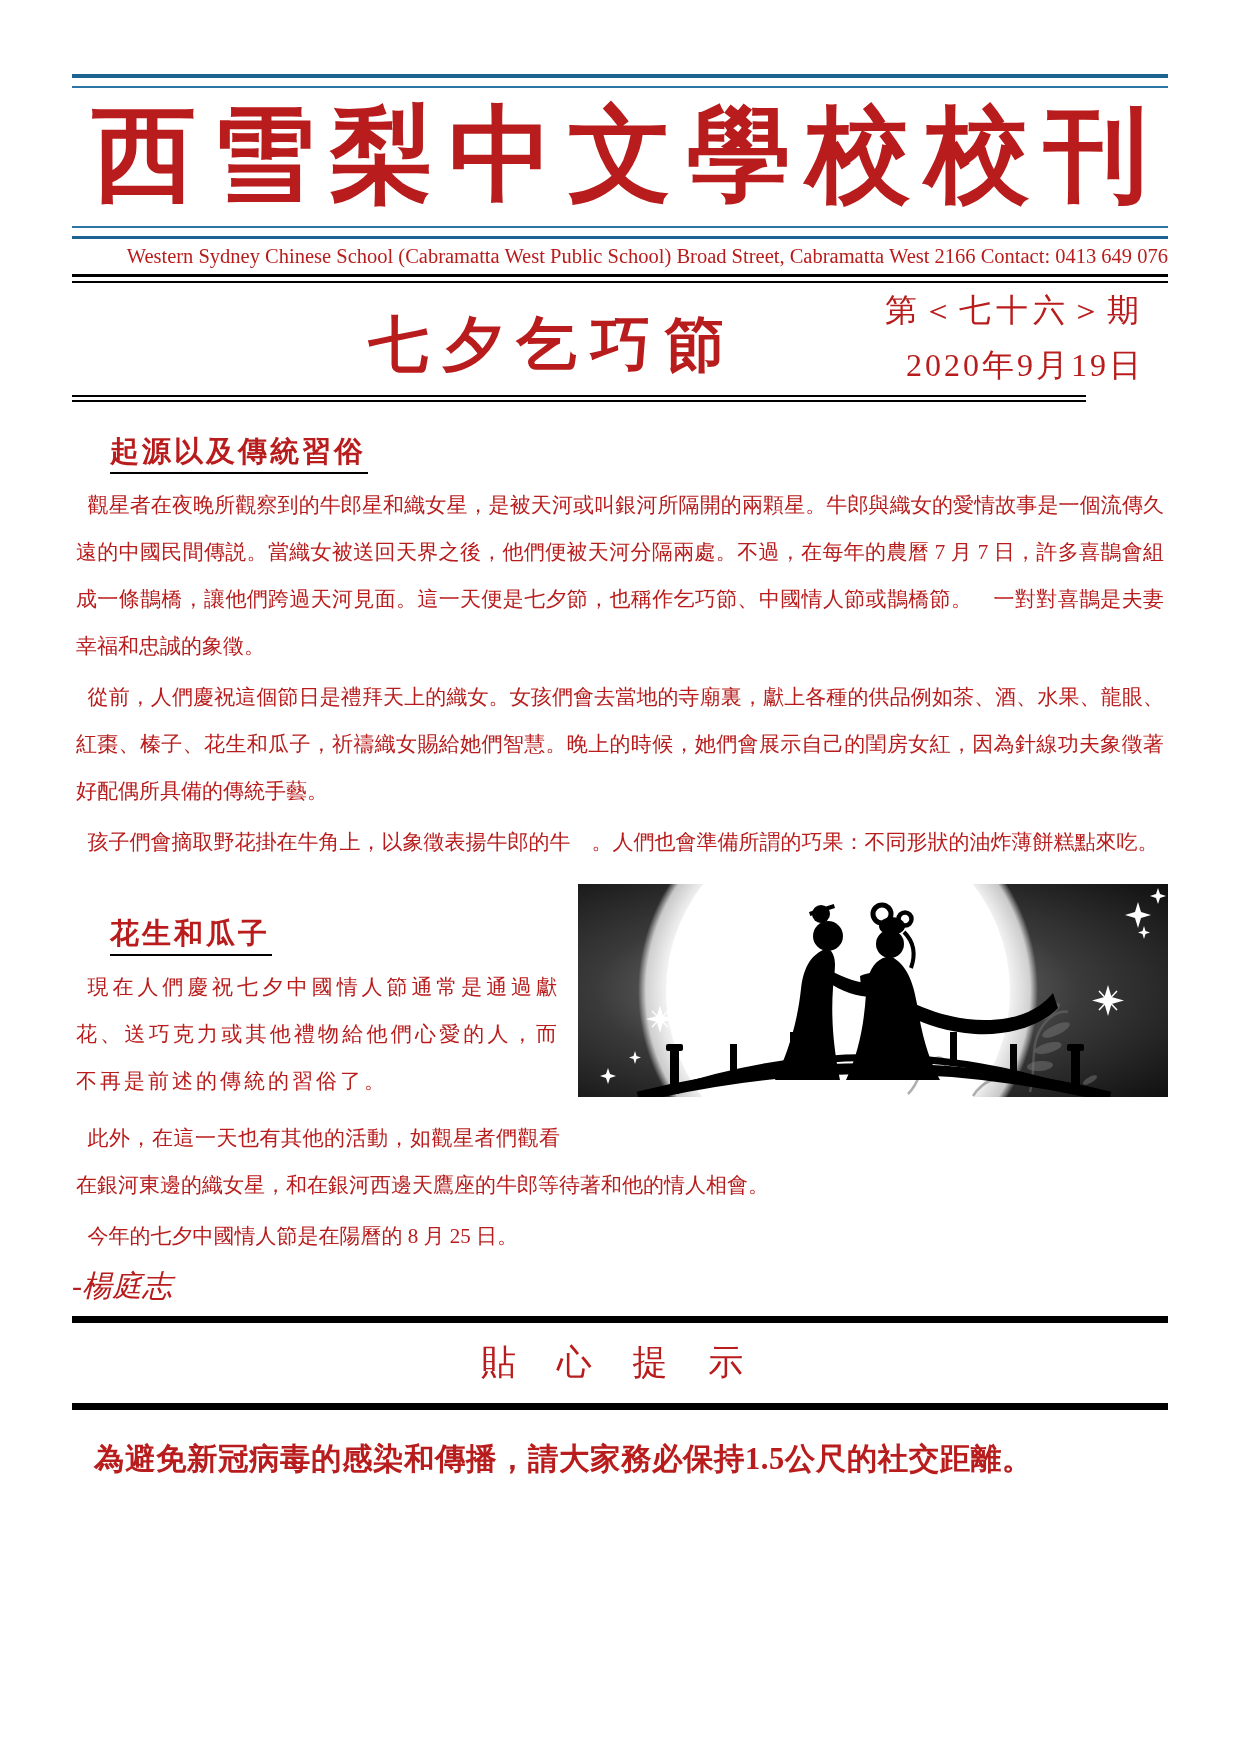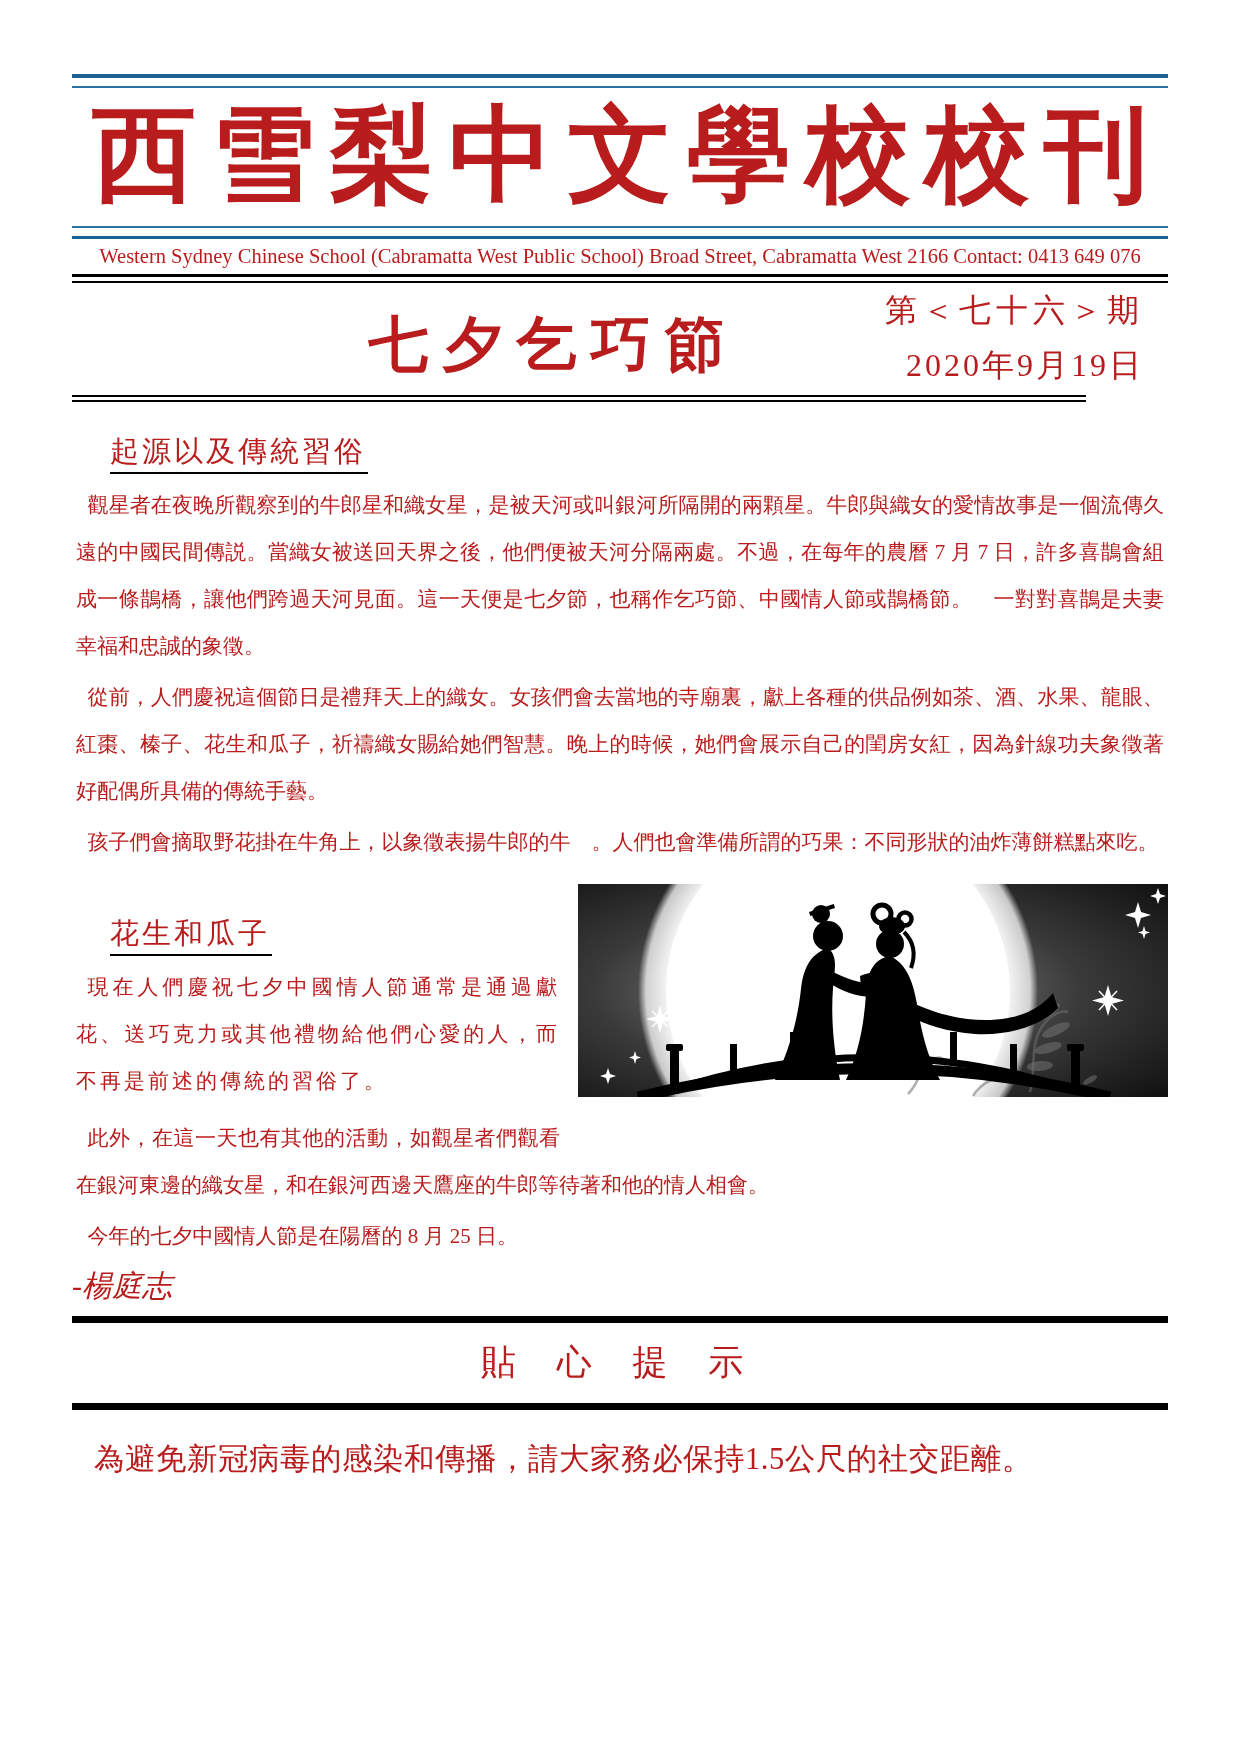--- a/index.html
+++ b/index.html
@@ -29,21 +29,21 @@
     text-align:center;
     font-size:104px;
     font-weight:900;
     line-height:118px;
     letter-spacing:15px;
     margin-right:-15px;
     margin-top:8px;
     white-space:nowrap;
   }
   .masthead-subtitle {
-    text-align:center;
+    text-align:right;
     font-size:20.5px;
     line-height:26px;
     margin-top:4px;
     letter-spacing:0px;
     white-space:nowrap;
   }
 
   
   .issue-row { display:flex; align-items:flex-end; margin-top:4px; height:106px; }
   .issue-title {
@@ -54,21 +54,21 @@
     font-weight:bold;
     letter-spacing:14px;
     line-height:96px;
     white-space:nowrap;
   }
   .issue-meta { text-align:right; padding-right:24px; padding-top:4px; font-size:32px; line-height:55px; white-space:nowrap; }
   .issue-number { letter-spacing:5px; }
   .issue-date { letter-spacing:3px; }
 
   
-  .sec-heading { margin:30px 0 10px 38px; font-size:29px; font-weight:normal; }
+  .sec-heading { margin:30px 0 10px 38px; font-size:29px; font-weight:bold; }
   .sec-heading span { border-bottom:2.5px solid #000; padding:0 2px 5px 0; letter-spacing:3px; }
   .body-p {
     margin:4px;
     font-size:21px;
     line-height:47px;
     text-align:justify;
     text-indent:0.55em;
   }
   .story-image {
     float:right;
@@ -88,21 +88,21 @@
     font-size:35px;
     font-weight:normal;
     letter-spacing:16px;
     line-height:58px;
     margin:11px 0;
     white-space:nowrap;
   }
   .notice-body {
     margin:27px 0 0 22px;
     font-size:30.5px;
-    font-weight:normal;
+    font-weight:bold;
     letter-spacing:0.5px;
     line-height:44px;
   }
 </style>
 </head>
 <body>
 
 <div class="page">
   <div class="content">
 

